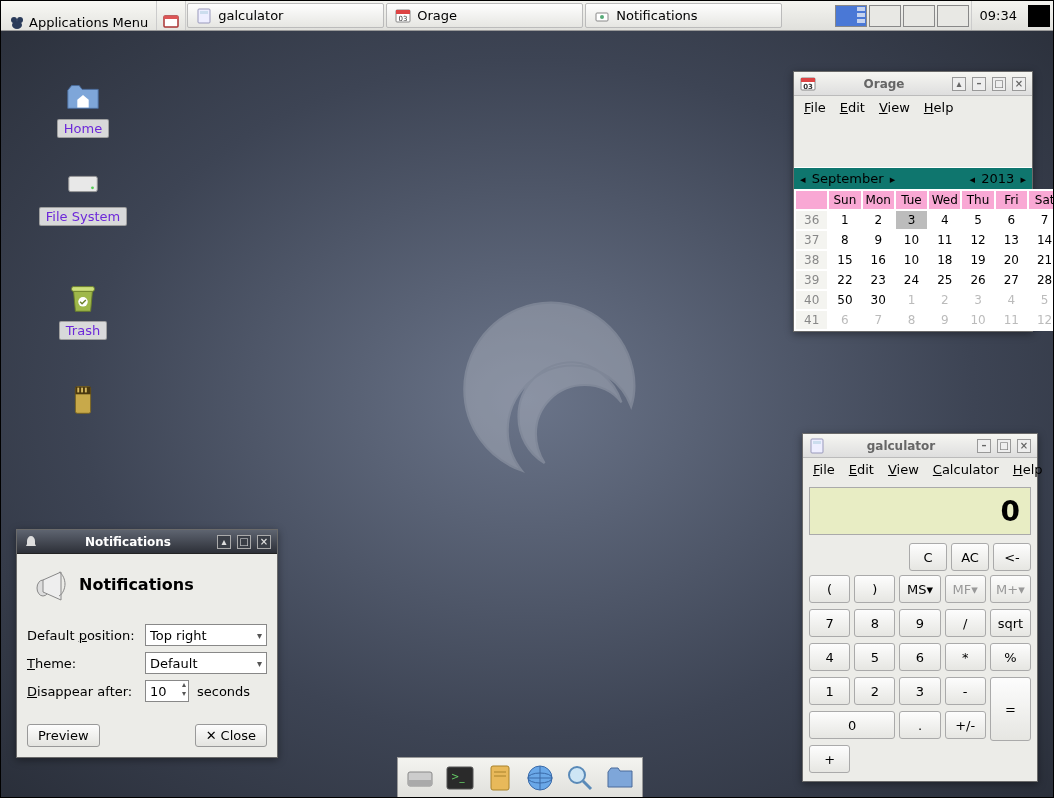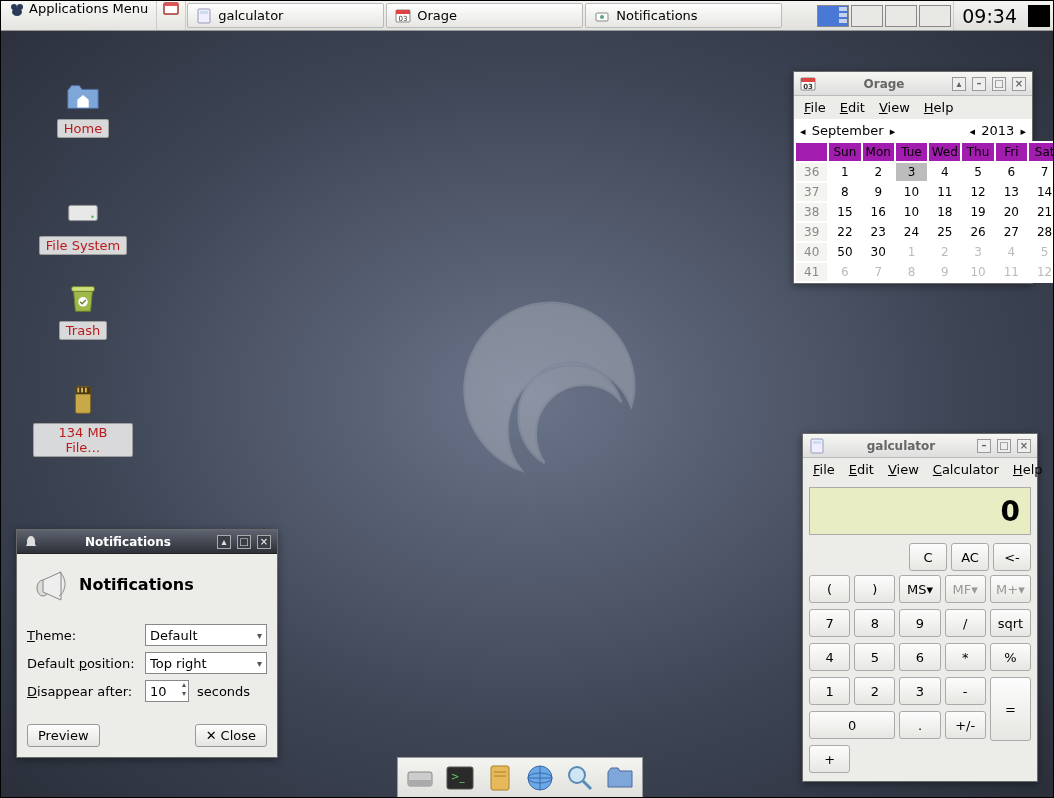--- a/index.html
+++ b/index.html
@@ -14,46 +14,46 @@
 }
 
 
 .panel {
   position: absolute; top: 0; left: 0; right: 0; height: 30px;
   background: linear-gradient(#f4f4f0, #e0e0dc);
   border-bottom: 1px solid #999;
   display: flex; align-items: stretch;
 }
 .panel-btn {
-  display: flex; align-items: flex-start; gap: 4px;
+  display: flex; align-items: flex-end; gap: 4px;
   padding: 0 8px;
   border-right: 1px solid #ccc;
   background: linear-gradient(#f8f8f4, #e4e4e0);
   cursor: pointer;
 }
 .taskbar { flex: 1; display: flex; }
 .task {
   width: 197px; display: flex; align-items: center; gap: 6px;
   padding: 2px 8px; margin: 2px 1px;
   background: linear-gradient(#fefefe, #e6e6e2);
   border: 1px solid #bbb; border-radius: 2px;
   cursor: pointer;
 }
 .pager { display: flex; align-items: center; padding: 2px; gap: 2px; }
 .pager-cell { width: 32px; height: 22px; border: 1px solid #888; background: #e8e8e4; }
 .pager-cell.active { background: #4a78d6; position: relative; }
 .pager-cell.active::after { content:""; position:absolute; right:1px; top:1px; width:8px; height:4px; background:#c5d3ef; box-shadow: 0 6px 0 #c5d3ef, 0 12px 0 #c5d3ef; }
 .tray { display: flex; align-items: center; }
-.clock { padding: 0 8px; display:flex; align-items:center; font-size:19px; border-left:1px solid #ccc; }
+.clock { padding: 0 8px; display:flex; align-items:center; font-size:13px; border-left:1px solid #ccc; }
 .tray-square { width: 22px; height: 22px; background: #000; margin: 3px; }
 
 
 .desk-icon { position: absolute; width: 100px; text-align: center; color: #fff; cursor: pointer; }
 .desk-icon .glyph { width: 38px; height: 38px; margin: 0 auto 4px; display:flex; align-items:center; justify-content:center; }
-.desk-icon .lbl { display: inline-block; background: rgba(230,230,230,0.92); color: #b91c1c; padding: 1px 6px; border: 1px solid rgba(120,120,120,0.6); border-radius: 2px; font-size: 13px; }
+.desk-icon .lbl { display: inline-block; background: rgba(230,230,230,0.92); color: #6d28d9; padding: 1px 6px; border: 1px solid rgba(120,120,120,0.6); border-radius: 2px; font-size: 13px; }
 
 
 .swirl { position: absolute; left: 440px; top: 280px; width: 220px; height: 260px; opacity: 0.35; }
 
 
 .win { position: absolute; background: #ecece8; border: 1px solid #6a6a6a; box-shadow: 0 2px 8px rgba(0,0,0,0.4); }
 .win-title {
   height: 24px; display: flex; align-items: center; gap: 6px;
   padding: 0 6px; font-size: 12px; font-weight: bold; color: #666;
   background: linear-gradient(#f6f6f2, #dedede);
@@ -62,24 +62,24 @@
 .win-title .t { flex: 1; text-align: center; }
 .win-title .wbtn { width: 14px; height: 14px; border: 1px solid #999; background: #eee; cursor: pointer; font-size:10px; line-height:12px; text-align:center; color:#666; }
 .win-title.dark { background: linear-gradient(#5e6470, #2d3038); color: #fff; border-bottom-color:#222; }
 .win-title.dark .wbtn { border-color:#aaa; background:#3a3e46; color:#ddd; }
 .menubar { display: flex; gap: 2px; padding: 2px 4px; background: #ecece8; font-size: 13px; }
 .menubar span { padding: 2px 6px; cursor: pointer; }
 .menubar span u { text-decoration: underline; }
 
 
 .orage { left: 792px; top: 70px; width: 240px; }
-.cal-nav { display:flex; align-items:center; justify-content:space-between; padding:3px 4px; background:#ffffff; border-top:1px solid #fff; font-size:13px; }
+.cal-nav { display:flex; align-items:center; justify-content:space-between; padding:3px 4px; background:#0f766e; border-top:1px solid #fff; font-size:13px;margin-top:48px; }
 .cal-nav .navbtn { cursor:pointer; padding:0 2px; font-size:11px; }
 .cal { width: 100%; font-size: 12px; background:#fff; }
-.cal th { font-weight: normal; padding: 2px 0; background:#a21caf; }
+.cal th { font-weight: normal; padding: 2px 0; background:#f9a8d4; }
 .cal td { text-align: center; padding: 2px 8px; width: 30px; }
 .cal .wk { color: #888; background:#f4f4f0; }
 .cal .dim { color: #bbb; }
 .cal .today { background: #bcbcbc; }
 
 
 .calc { left: 801px; top: 432px; width: 236px; }
 .calc-disp { margin: 6px; height: 48px; background: #e8edc4; border: 1px solid #aaa; display:flex; align-items:center; justify-content:flex-end; padding:0 10px; font-size: 28px; font-weight:bold; }
 .calc-row { display:flex; gap:4px; padding: 2px 6px; }
 .calc-row.right { justify-content:flex-end; }
@@ -174,21 +174,21 @@
 
 <div class="desk-icon" style="left:32px; top:76px">
   <div class="glyph">
       <svg viewBox="0 0 40 40">
         <path d="M4 14l4-5h8l3 4h17v20H4z" fill="#7ea6d9" stroke="#4a6a9a"></path>
         <path d="M14 24l6-5 6 5v8H14z" fill="#fff"></path>
       </svg>
     </div>
   <span class="lbl">Home</span>
 </div>
-<div class="desk-icon" style="left:32px; top:193px">
+<div class="desk-icon" style="left:32px; top:164px">
   <div class="glyph">
       <svg viewBox="0 0 40 40">
         <rect x="5" y="12" width="30" height="16" rx="2" fill="#e8e8e8" stroke="#999"></rect>
         <circle cx="30" cy="24" r="1.5" fill="#5c5"></circle>
       </svg>
     </div>
   <span class="lbl">File System</span>
 </div>
 <div class="desk-icon" style="left:32px; top:278px">
   <div class="glyph">
@@ -204,21 +204,20 @@
 <div class="desk-icon" style="left:32px; top:380px">
   <div class="glyph">
       <svg viewBox="0 0 40 40">
         <rect x="12" y="6" width="16" height="28" rx="2" fill="#c8a94a" stroke="#7a6420"></rect>
         <rect x="12" y="6" width="16" height="8" fill="#4a3810"></rect>
         <rect x="14" y="7" width="2" height="5" fill="#d4b860"></rect>
         <rect x="18" y="7" width="2" height="5" fill="#d4b860"></rect>
         <rect x="22" y="7" width="2" height="5" fill="#d4b860"></rect>
       </svg>
     </div>
-  <span class="lbl">134 MB File…</span>
 </div>
 
 <svg class="swirl" viewBox="0 0 200 240">
   <path d="M100 20c-44 0-80 36-80 80 0 35 22 64 53 75-8-10-13-23-13-37 0-33 27-60 60-60 25 0 46 16 54 38 2-6 3-12 3-19 0-42-35-77-77-77zm20 55c-28 0-50 22-50 50 0 18 9 34 24 43-5-8-8-17-8-27 0-25 20-45 45-45 14 0 26 6 34 16-7-22-27-37-45-37z" fill="#c9cdd6" stroke="#b5bac4" stroke-width="2"></path>
 </svg>
 
 <div class="win orage">
   <div class="win-title">
     <span class="mini-ico"><svg viewBox="0 0 16 16">
           <rect x="1" y="2" width="14" height="12" rx="1" fill="#fff" stroke="#888"></rect>
@@ -384,29 +383,29 @@
   <div class="notif-head">
     <div class="ic"><svg viewBox="0 0 40 40">
           <ellipse cx="14" cy="24" rx="6" ry="8" fill="#ddd" stroke="#888"></ellipse>
           <path d="M14 16l18-8v28l-18-8z" fill="#eee" stroke="#888"></path>
           <path d="M30 8c4 2 6 8 6 12s-2 10-6 12" fill="none" stroke="#888"></path>
         </svg></div>
     <h2>Notifications</h2>
   </div>
   <div class="notif-body">
     <div class="frow">
+      <span class="flab">Default <u>p</u>osition:</span>
+      <div class="sel">
+          <span>Top right</span>
+        </div>
+    </div>
+    <div class="frow">
       <span class="flab"><u>T</u>heme:</span>
       <div class="sel">
           <span>Default</span>
-        </div>
-    </div>
-    <div class="frow">
-      <span class="flab">Default <u>p</u>osition:</span>
-      <div class="sel">
-          <span>Top right</span>
         </div>
     </div>
     <div class="frow">
       <span class="flab"><u>D</u>isappear after:</span>
       <div class="spin">
           <span>10</span>
         </div>
       <span>seconds</span>
     </div>
   </div>

